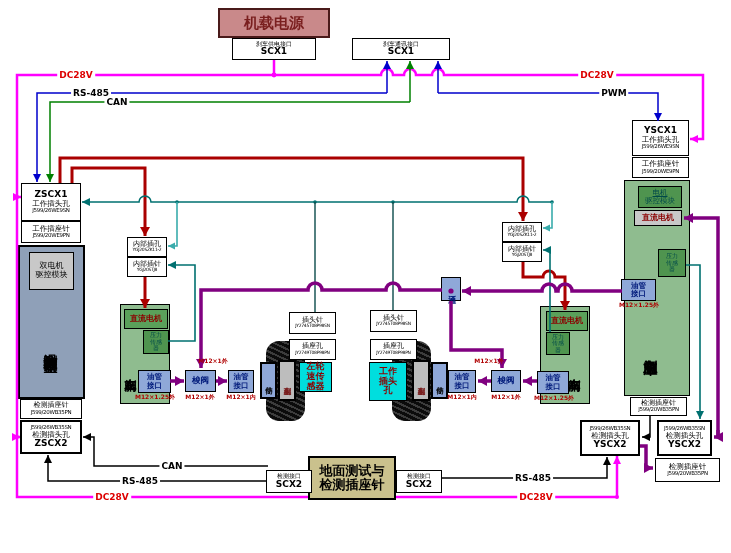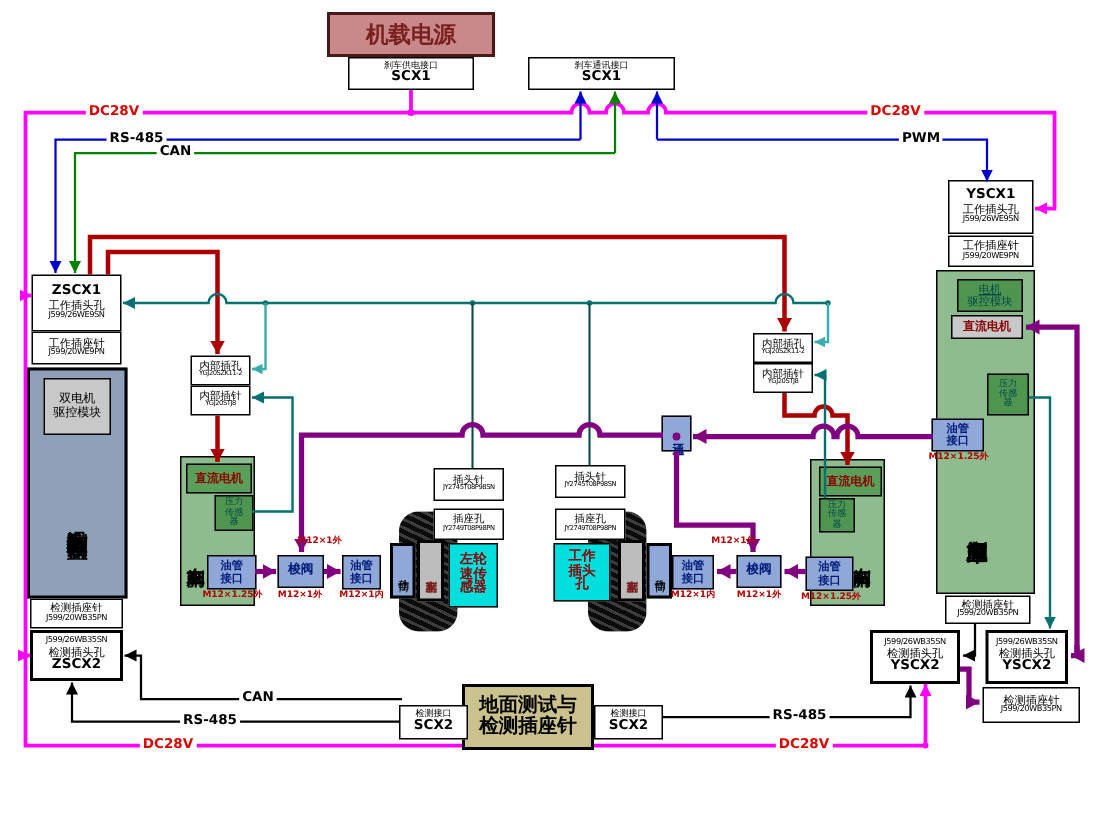--- a/index.html
+++ b/index.html
@@ -228,21 +228,21 @@
   </div>
   <span class="mlabel" style="left:241px;top:394px;">M12×1内</span>
 
   <div class="tire" style="left:266px;top:341px;width:39px;height:80px;"></div>
   <div class="b b2 bluec" style="left:260px;top:362px;width:17px;height:37px;">
     <span class="vt" style="font-size:7.5px;">作动筒</span>
   </div>
   <div class="b b2" style="left:278px;top:360px;width:18px;height:41px;background:#bdbdbd;">
     <span class="vt tmar" style="font-size:7.5px;font-weight:bold;">刹车盘</span>
   </div>
-  <div class="b cyanc" style="left:299px;top:362px;width:33px;height:43px;">
+  <div class="b cyanc" style="left:299px;top:362px;width:33px;height:30px;">
     <span class="tdr" style="font-size:9px;font-weight:bold;width:20px;">左轮速传感器</span>
   </div>
   <div class="b" style="left:289px;top:339px;width:47px;height:21px;">
     <span class="lbl7">插座孔</span>
     <span class="code" style="font-size:4.5px;">JY2749T08P98PN</span>
   </div>
   <div class="b" style="left:289px;top:312px;width:47px;height:22px;">
     <span class="lbl7">插头针</span>
     <span class="code" style="font-size:4.5px;">JY2745T08P98SN</span>
   </div>

